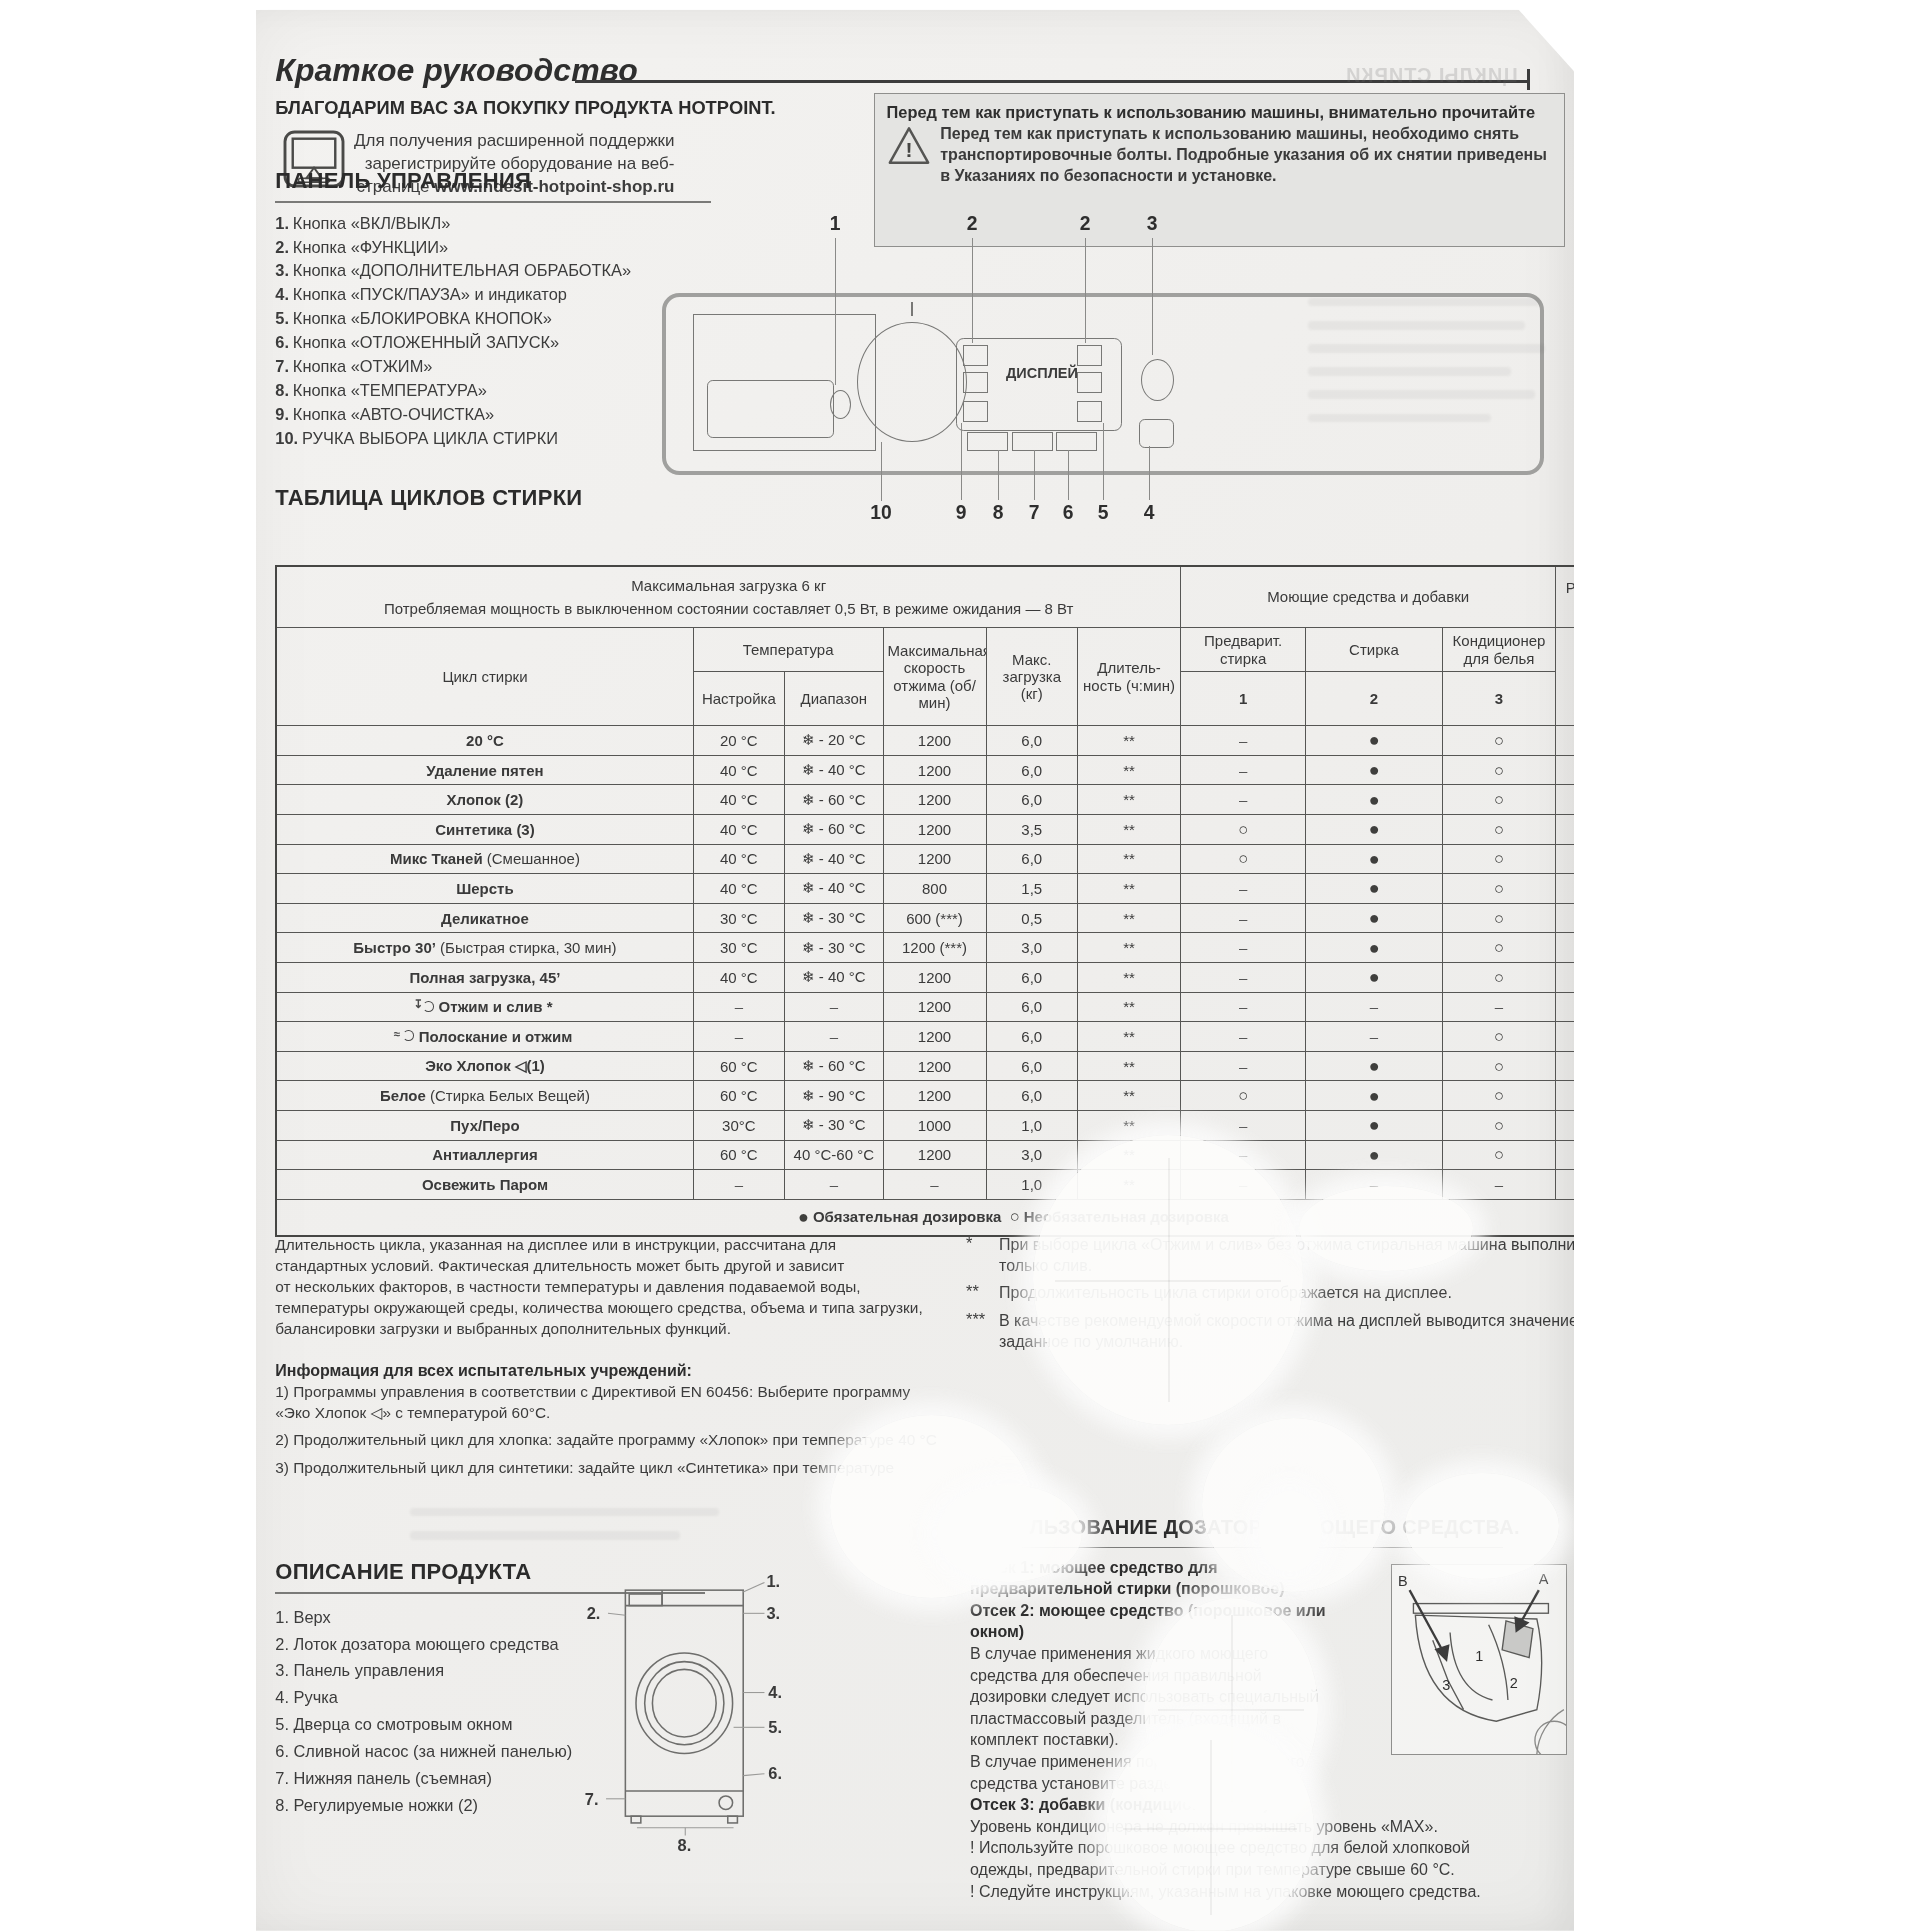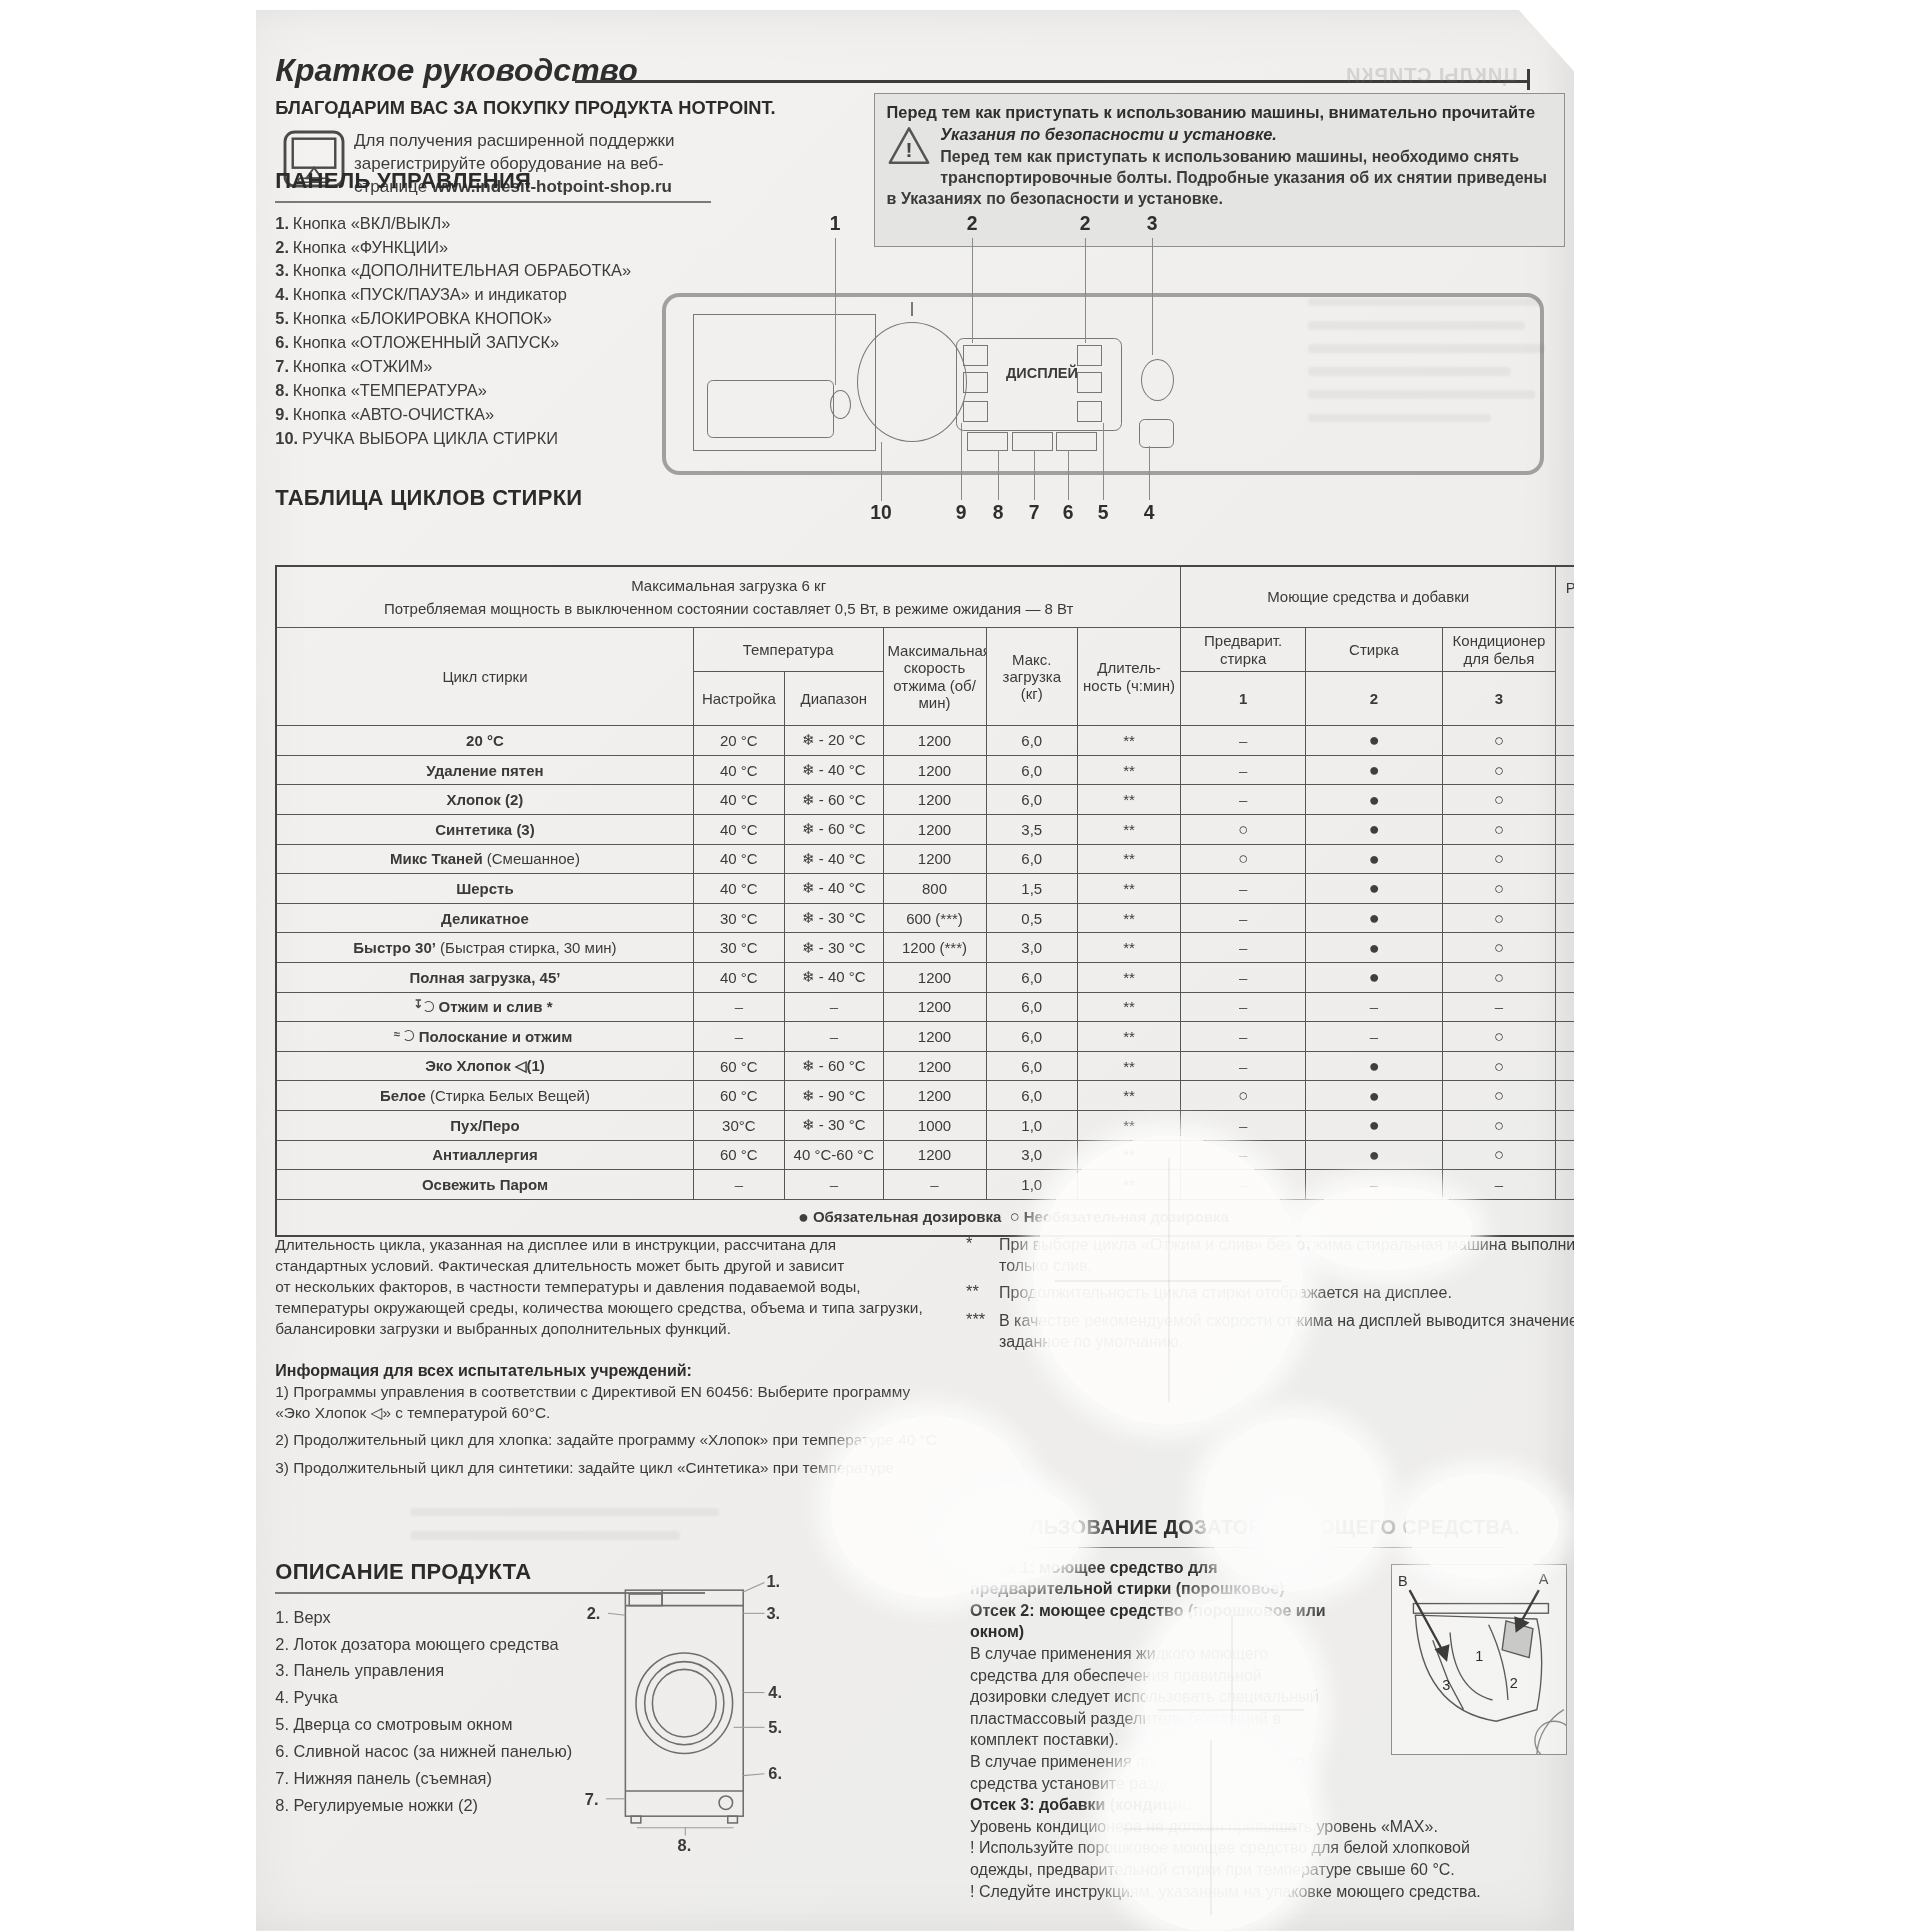--- a/index.html
+++ b/index.html
@@ -89,38 +89,37 @@
 
   <div class="abs thanks" style="left:19.3px;top:87px;">БЛАГОДАРИМ ВАС ЗА ПОКУПКУ ПРОДУКТА HOTPOINT.</div>
   <div class="abs" style="left:27px;top:120px;">
     <svg width="62" height="58" viewBox="0 0 64 60">
       <rect x="2" y="2" width="60" height="56" rx="10" fill="none" stroke="#4a4a48" stroke-width="3"></rect>
       <rect x="10" y="9" width="44" height="30" fill="none" stroke="#4a4a48" stroke-width="2.5"></rect>
       <path d="M32 39 L24 50 H40 Z" fill="none" stroke="#4a4a48" stroke-width="2"></path>
       <rect x="16" y="50" width="32" height="4" rx="2" fill="none" stroke="#4a4a48" stroke-width="1.5"></rect>
     </svg>
   </div>
-  <div class="abs" style="left:98px;top:119px;">
+  <div class="abs" style="left:98px;top:119px;text-align:right;">
     <div class="reg-line">Для получения расширенной поддержки</div>
     <div class="reg-line">зарегистрируйте оборудование на веб-</div>
     <div class="reg-line">
       <span>странице</span>
       <span class="reg-url">www.indesit-hotpoint-shop.ru</span>
     </div>
   </div>
 
   <div class="abs warnbox" style="left:618px;top:83px;width:691px;height:154px;">
     <div class="warn-l1">Перед тем как приступать к использованию машины, внимательно прочитайте</div>
     <span class="warn-ico">
       <svg width="44" height="41" viewBox="0 0 46 42">
         <path d="M23 3 L43 39 H3 Z" fill="none" stroke="#555553" stroke-width="2.6" stroke-linejoin="round"></path>
         <text x="23" y="33" text-anchor="middle" font-size="22" font-weight="bold" fill="#454543">!</text>
       </svg>
     </span>
-    <div class="warn-l2">Указания по безопасности и установке.</div>
     <div class="warn-body">Перед тем как приступать к использованию машины, необходимо снять транспортировочные болты. Подробные указания об их снятии приведены в Указаниях по безопасности и установке.</div>
   </div>
 
   <div class="abs sec-h" style="left:19.3px;top:158px;">ПАНЕЛЬ УПРАВЛЕНИЯ</div>
   <div class="abs sec-rule" style="left:19.3px;top:191px;width:436px;"></div>
   <div class="abs num-list" id="cp-list" style="left:19.3px;top:203px;width:386px;">
       <div class="num-item"><b>1.</b><span>Кнопка «ВКЛ/ВЫКЛ»</span></div>
       <div class="num-item"><b>2.</b><span>Кнопка «ФУНКЦИИ»</span></div>
       <div class="num-item"><b>3.</b><span>Кнопка «ДОПОЛНИТЕЛЬНАЯ ОБРАБОТКА»</span></div>
       <div class="num-item"><b>4.</b><span>Кнопка «ПУСК/ПАУЗА» и индикатор</span></div>

